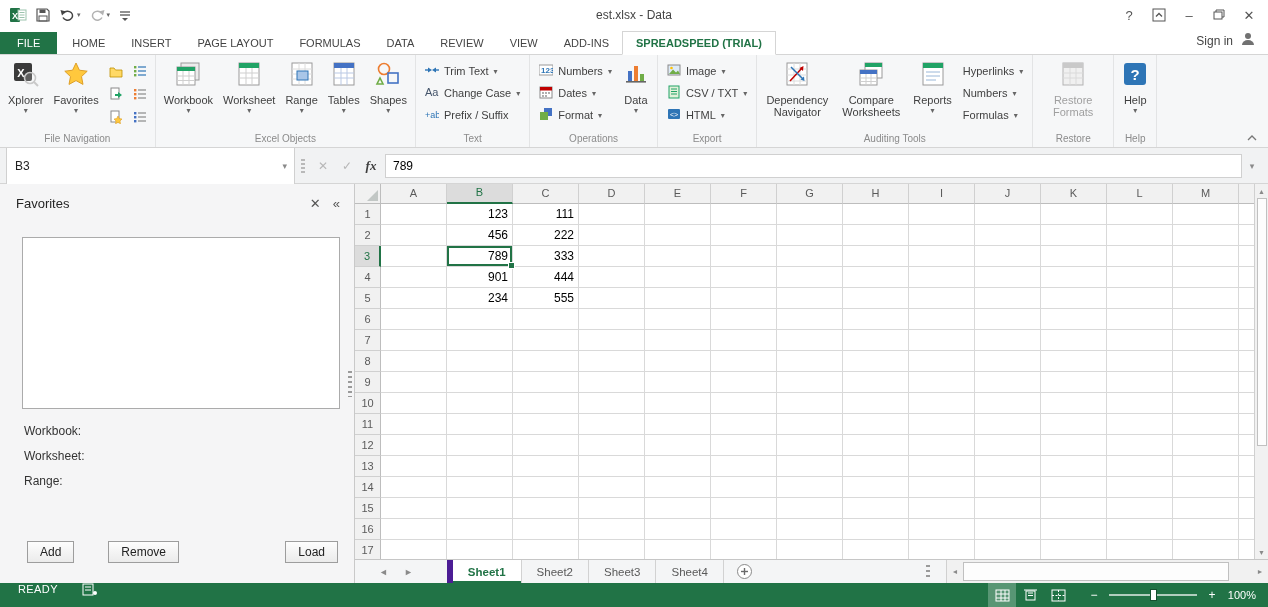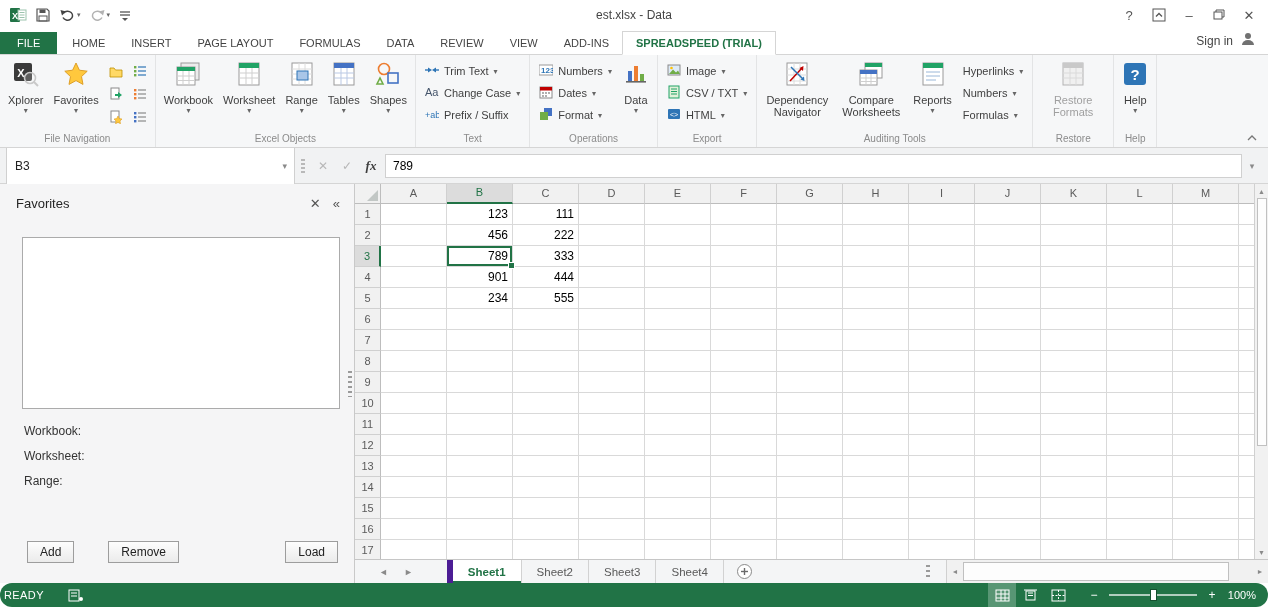--- a/index.html
+++ b/index.html
@@ -97,21 +97,21 @@
   .stab:first-child { border-left:6px solid #4c1d95; }
   .stab.active { background:#fff; color:#217346; font-weight:bold; box-shadow:inset 0 -2px 0 #217346; }
   .snew { display:flex; align-items:center; margin-left:12px; }
   .split-grip { align-self:center; width:4px; height:14px; margin-left:auto; background:repeating-linear-gradient(to bottom,#9a9a9a 0 2px,transparent 2px 5px); }
   .hscroll { width:322px; margin-left:16px; display:flex; align-items:stretch; background:#f1f1f1; border-left:1px solid #d0d0d0; }
   .hs-btn { width:16px; display:flex; align-items:center; justify-content:center; font-size:7px; color:#8a8a8a; }
   .hs-track { flex:1; position:relative; }
   .hs-thumb { position:absolute; left:0; top:2px; bottom:2px; width:92%; background:#fdfdfd; border:1px solid #c0c0c0; }
 
   
-  .statusbar { height:24px; flex:0 0 auto; background:#217346; color:#fff; display:flex; align-items:center; padding-left:4px; font-size:11px;border-radius:12px; }
+  .statusbar { height:24px; flex:0 0 auto; background:#217346; color:#fff; display:flex; align-items:flex-start; padding-left:18px; font-size:11px; }
   .sb-mode { letter-spacing:.4px; }
   .sb-macro { margin-left:24px; display:flex; align-items:center; }
   .sb-right { margin-left:auto; display:flex; align-items:center; height:100%; }
   .sb-view { width:28px; height:100%; display:flex; align-items:center; justify-content:center; }
   .sb-view.active { background:rgba(255,255,255,.25); }
   .sb-zoom { display:flex; align-items:center; gap:9px; margin:0 4px 0 16px; }
   .zbtn { font-size:12px; color:#fff; width:12px; text-align:center; }
   .zoom-track { width:88px; height:2px; background:rgba(255,255,255,.65); position:relative; }
   .zoom-notch { position:absolute; left:50%; top:-3px; width:1px; height:8px; background:rgba(255,255,255,.65); }
   .zoom-thumb { position:absolute; left:50%; top:-5px; margin-left:-3px; width:7px; height:12px; background:#fff; border:1px solid #14512f; }

